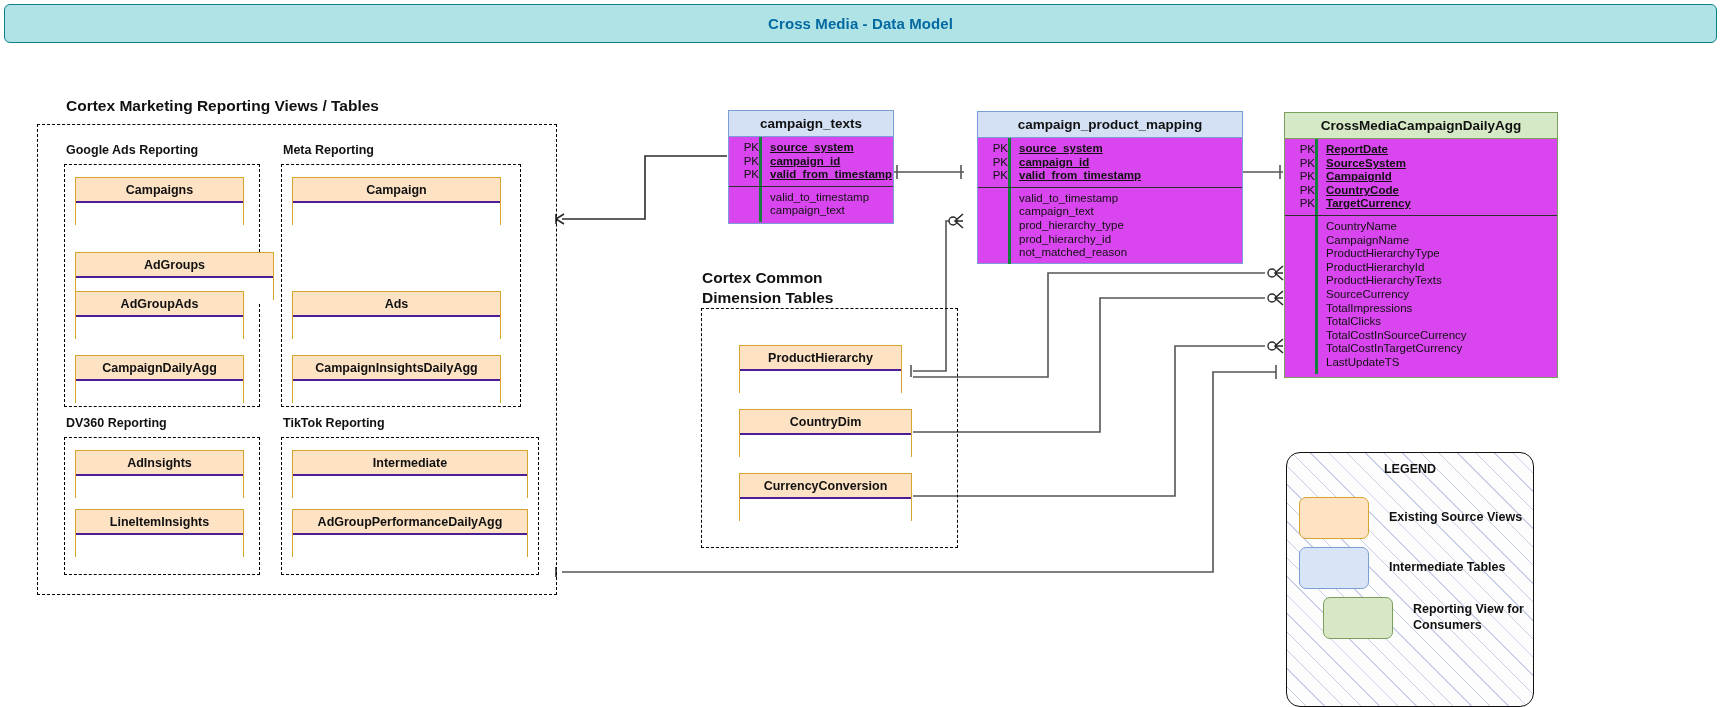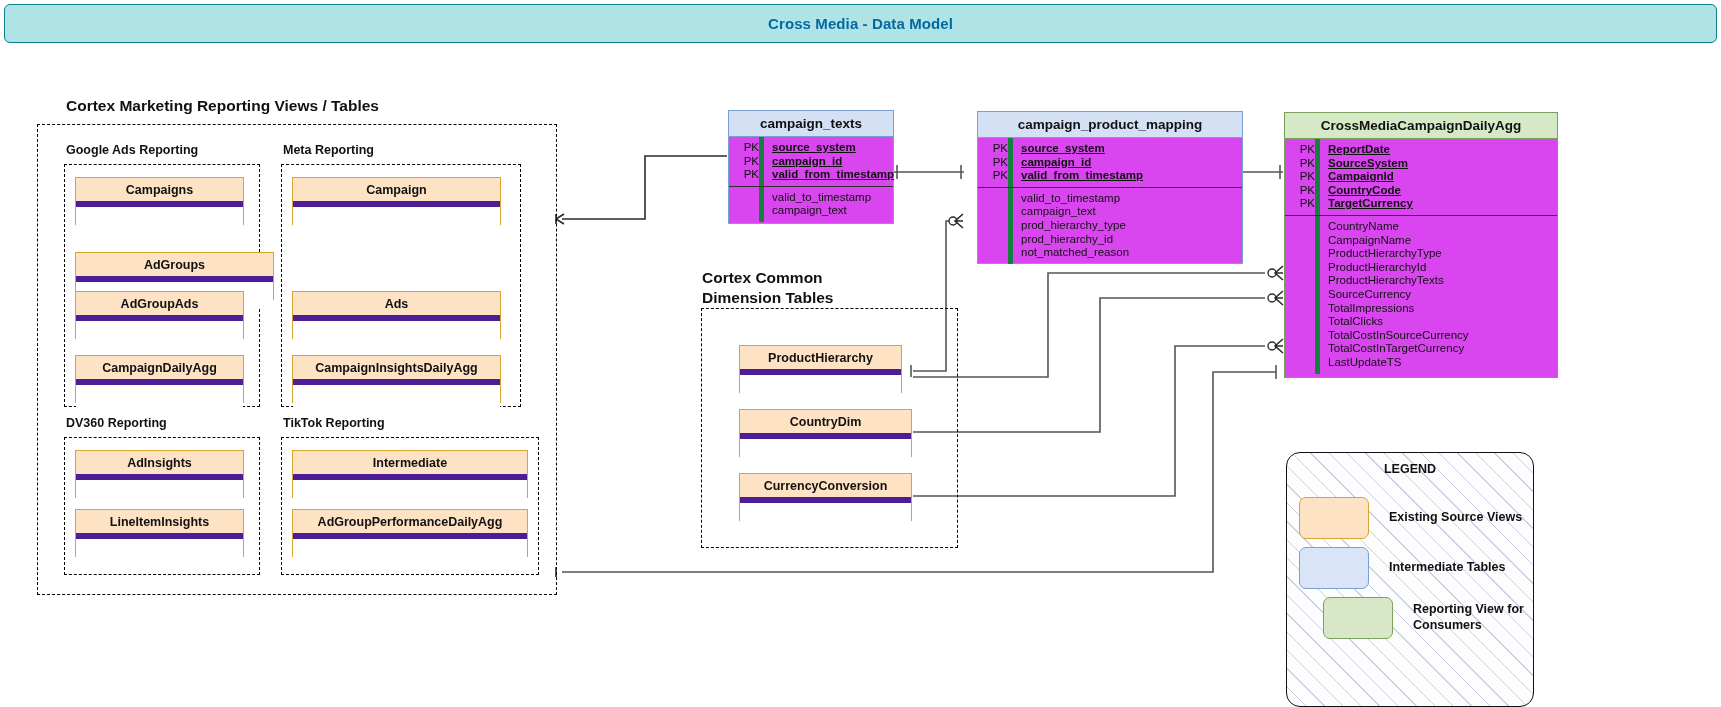--- a/index.html
+++ b/index.html
@@ -18,35 +18,35 @@
   
   .section-title{font-size:15.5px;font-weight:bold;color:#111;white-space:pre-line;line-height:1.3;}
   .group-label{font-size:12.5px;font-weight:bold;color:#111;}
 
   
   .dashed{border:1.6px dashed #000;background:transparent;}
 
   
   .srcbox{border:1px solid #d6a530;background:#fff;}
   .srcbox .hd{
-    background:#fde2c4;border-bottom:6px solid #4c1d95;
+    background:#fde2c4;border-bottom:2px solid #4c1d95;
     font-size:12.5px;font-weight:bold;color:#111;
     display:flex;align-items:center;justify-content:center;height:23px;text-align:center;
   }
   .srcbox .body{height:25px;background:#fff;}
 
   
   .ertable{background:#d946ef;}
   .ertable .title{
     font-size:13.5px;font-weight:bold;color:#111;
     display:flex;align-items:center;justify-content:center;height:25px;
   }
   .ertable .rowsect{display:flex;}
   .ertable .pkcol{width:30px;flex:0 0 30px;padding:4px 0 4px 0;text-align:right;}
-  .ertable .fieldcol{flex:1 1 auto;padding:4px 0 4px 8px;border-left:5px solid #15803d;}
+  .ertable .fieldcol{flex:1 1 auto;padding:4px 0 4px 8px;border-left:3px solid #15803d;}
   .ertable .pk{font-size:11.5px;color:#111;line-height:13.6px;}
   .ertable .fld{font-size:11.5px;color:#111;line-height:13.6px;white-space:nowrap;}
   .ertable .fld.key{font-weight:bold;text-decoration:underline;}
   .blue-tbl{border:1px solid #7a9fd4;}
   .blue-tbl .title{background:#d4e1f5;border-bottom:1px solid #7a9fd4;}
   .blue-tbl .keysect{border-bottom:1px solid #2f2f2f;}
   .green-tbl{border:1px solid #7ba05b;}
   .green-tbl .title{background:#d6e9c6;border-bottom:1px solid #7ba05b;}
   .green-tbl .keysect{border-bottom:1px solid #2f2f2f;}
 

